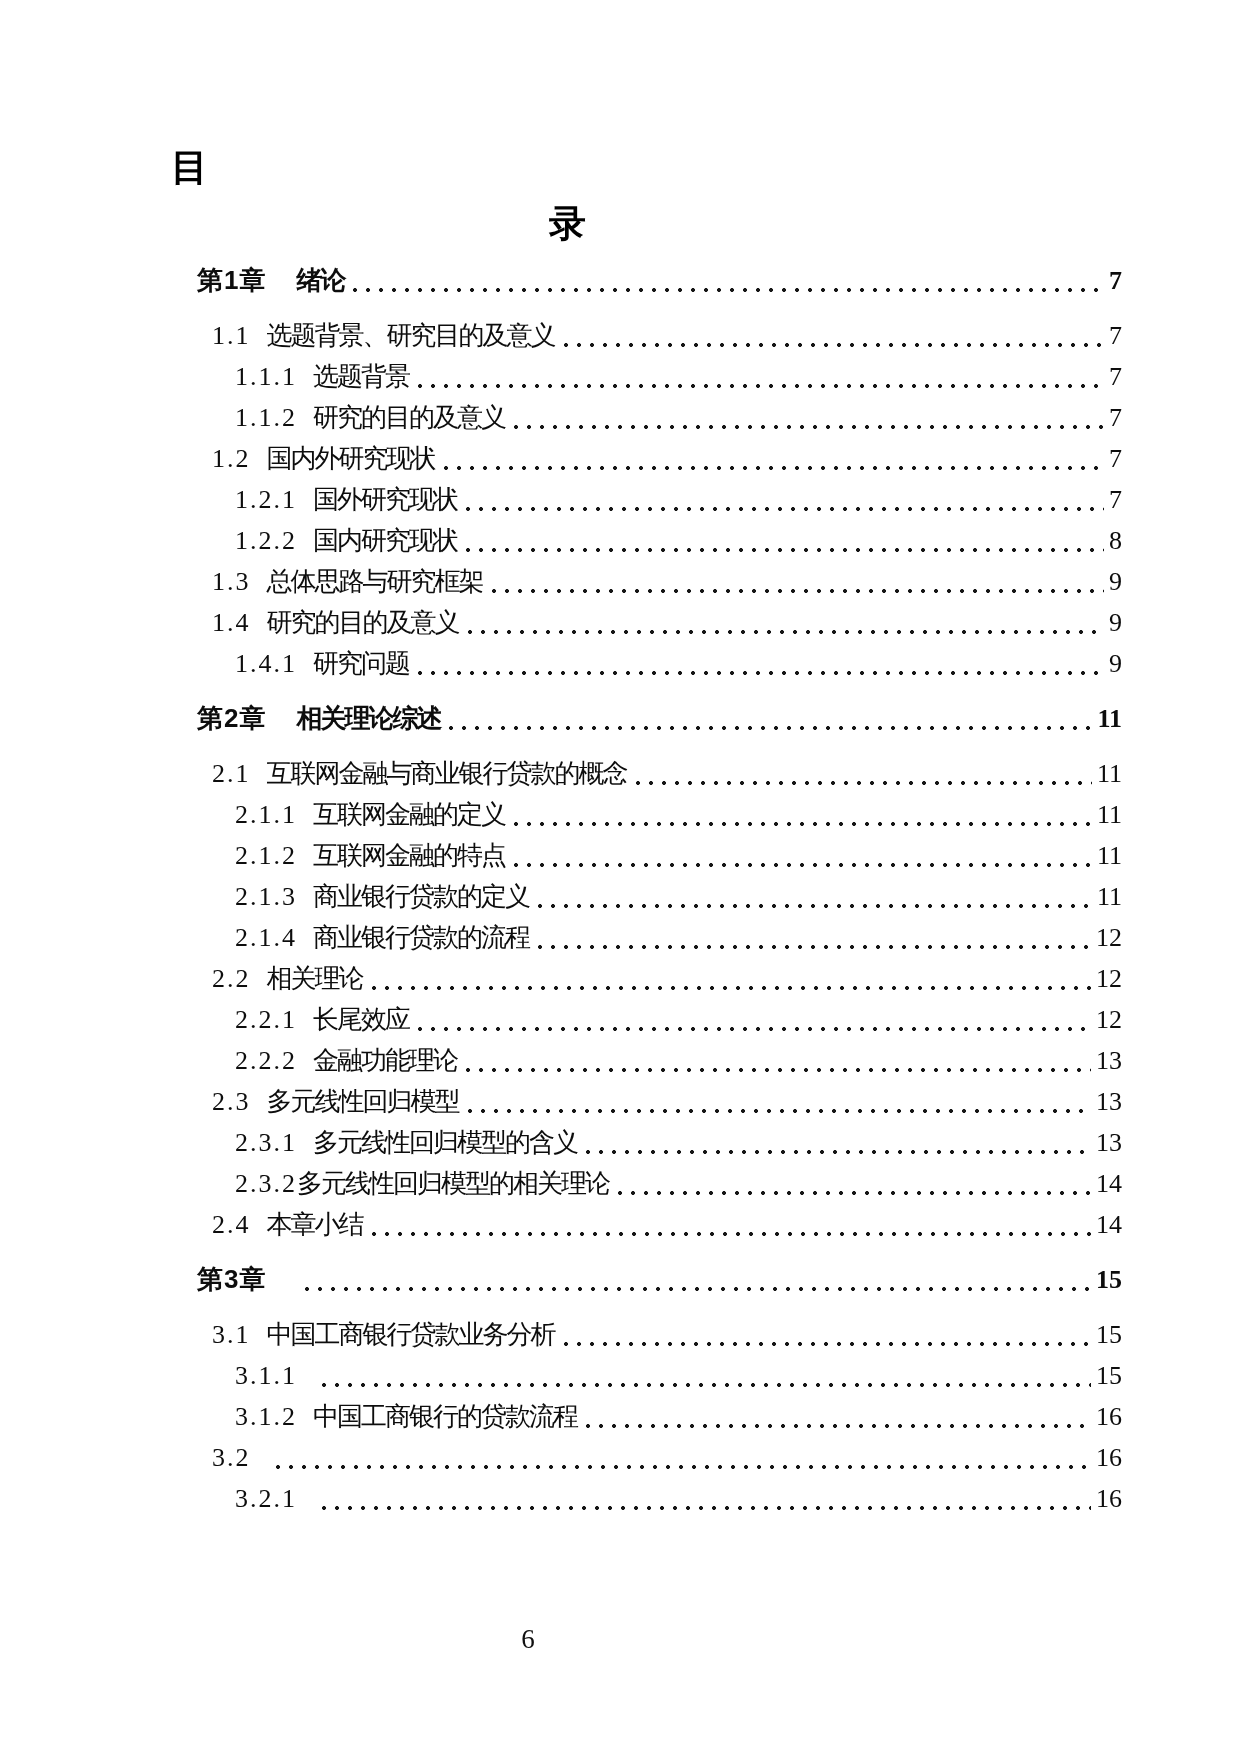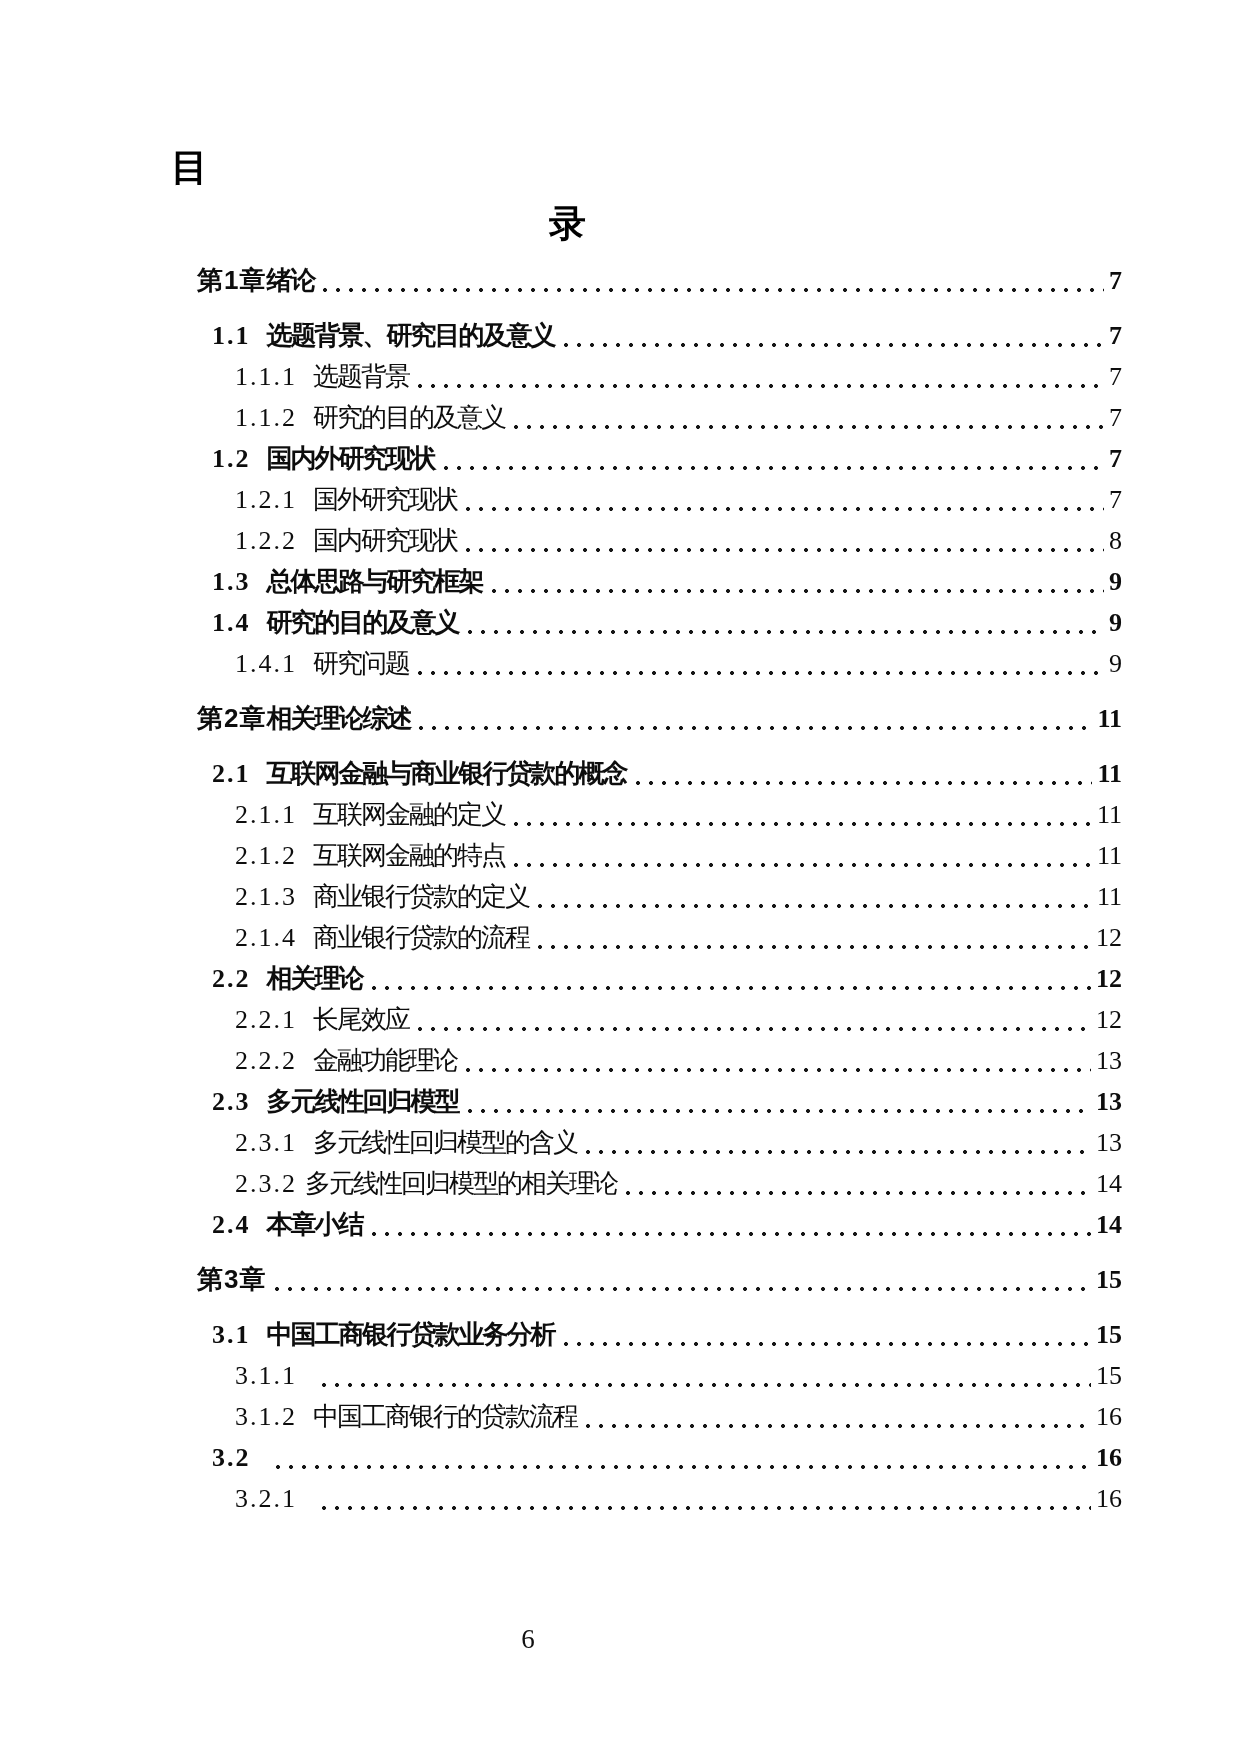--- a/index.html
+++ b/index.html
@@ -60,25 +60,25 @@
     font-family:"Liberation Serif", serif;
   }
   .toc-row.chapter {
     margin:14px 0;
     font-family:"Liberation Sans", sans-serif;
     font-weight:bold;
   }
   .toc-row.chapter .num {
     font-family:"Liberation Sans", sans-serif;
     letter-spacing:1px;
-    margin-right:0;
-  }
-  .toc-row.level2 { padding-left:15px;font-weight:bold; }
+    margin-right:30px;
+  }
+  .toc-row.level2 { padding-left:15px; }
   .toc-row.level3 { padding-left:38px; }
-  .toc-row.no-gap .num { margin-right:8px; }
+  .toc-row.no-gap .num { margin-right:0; }
 
   .footer-pg {
     position:absolute;
     left:513px; top:1623px;
     width:30px;
     text-align:center;
     font-size:27px;
     line-height:1.2;
     font-family:"Liberation Serif", serif;
     color:#111;

